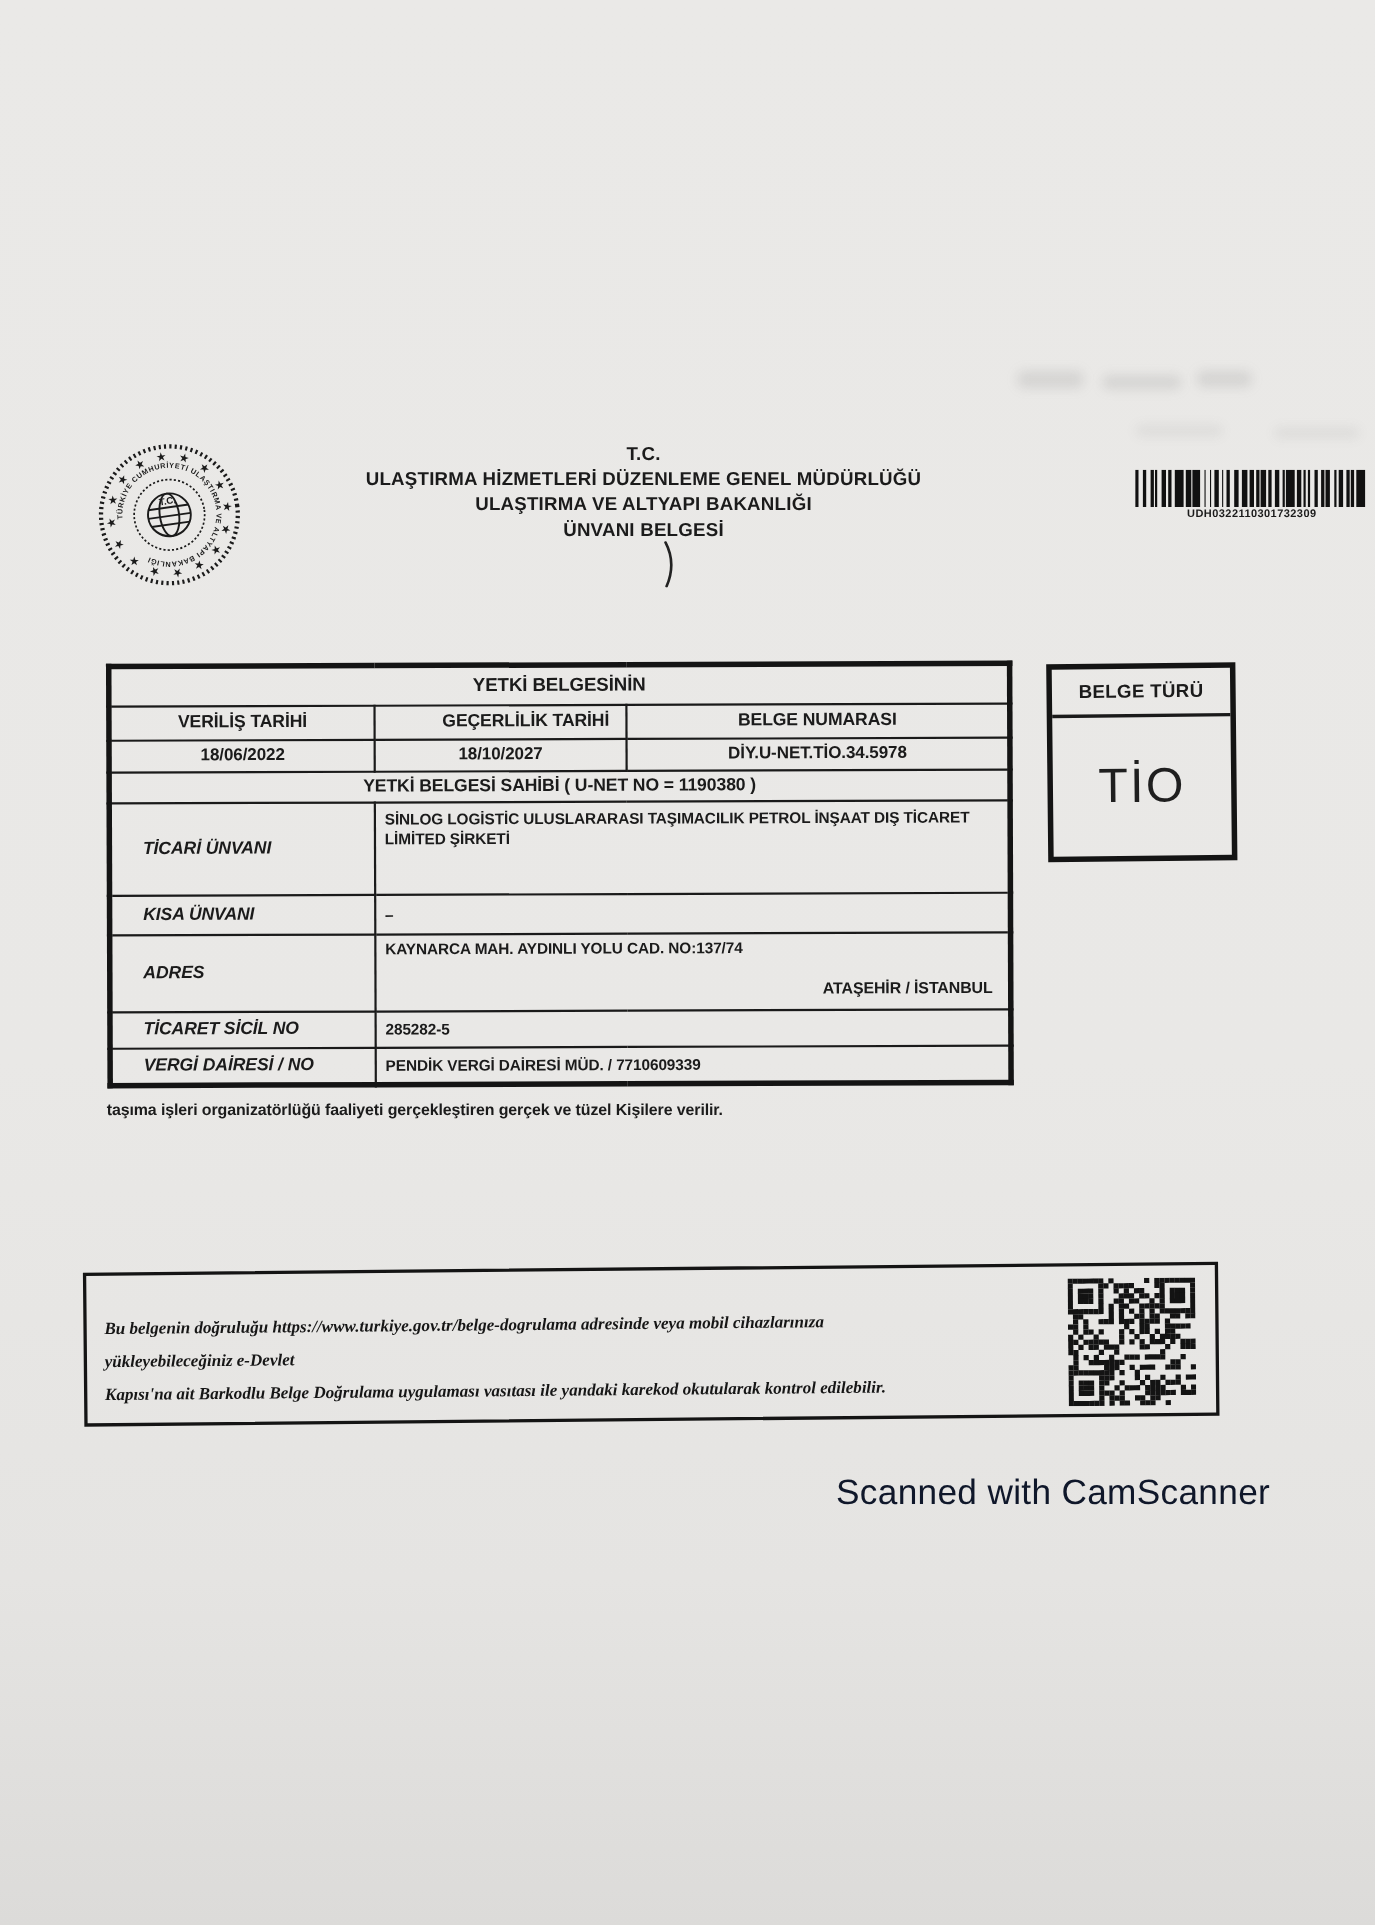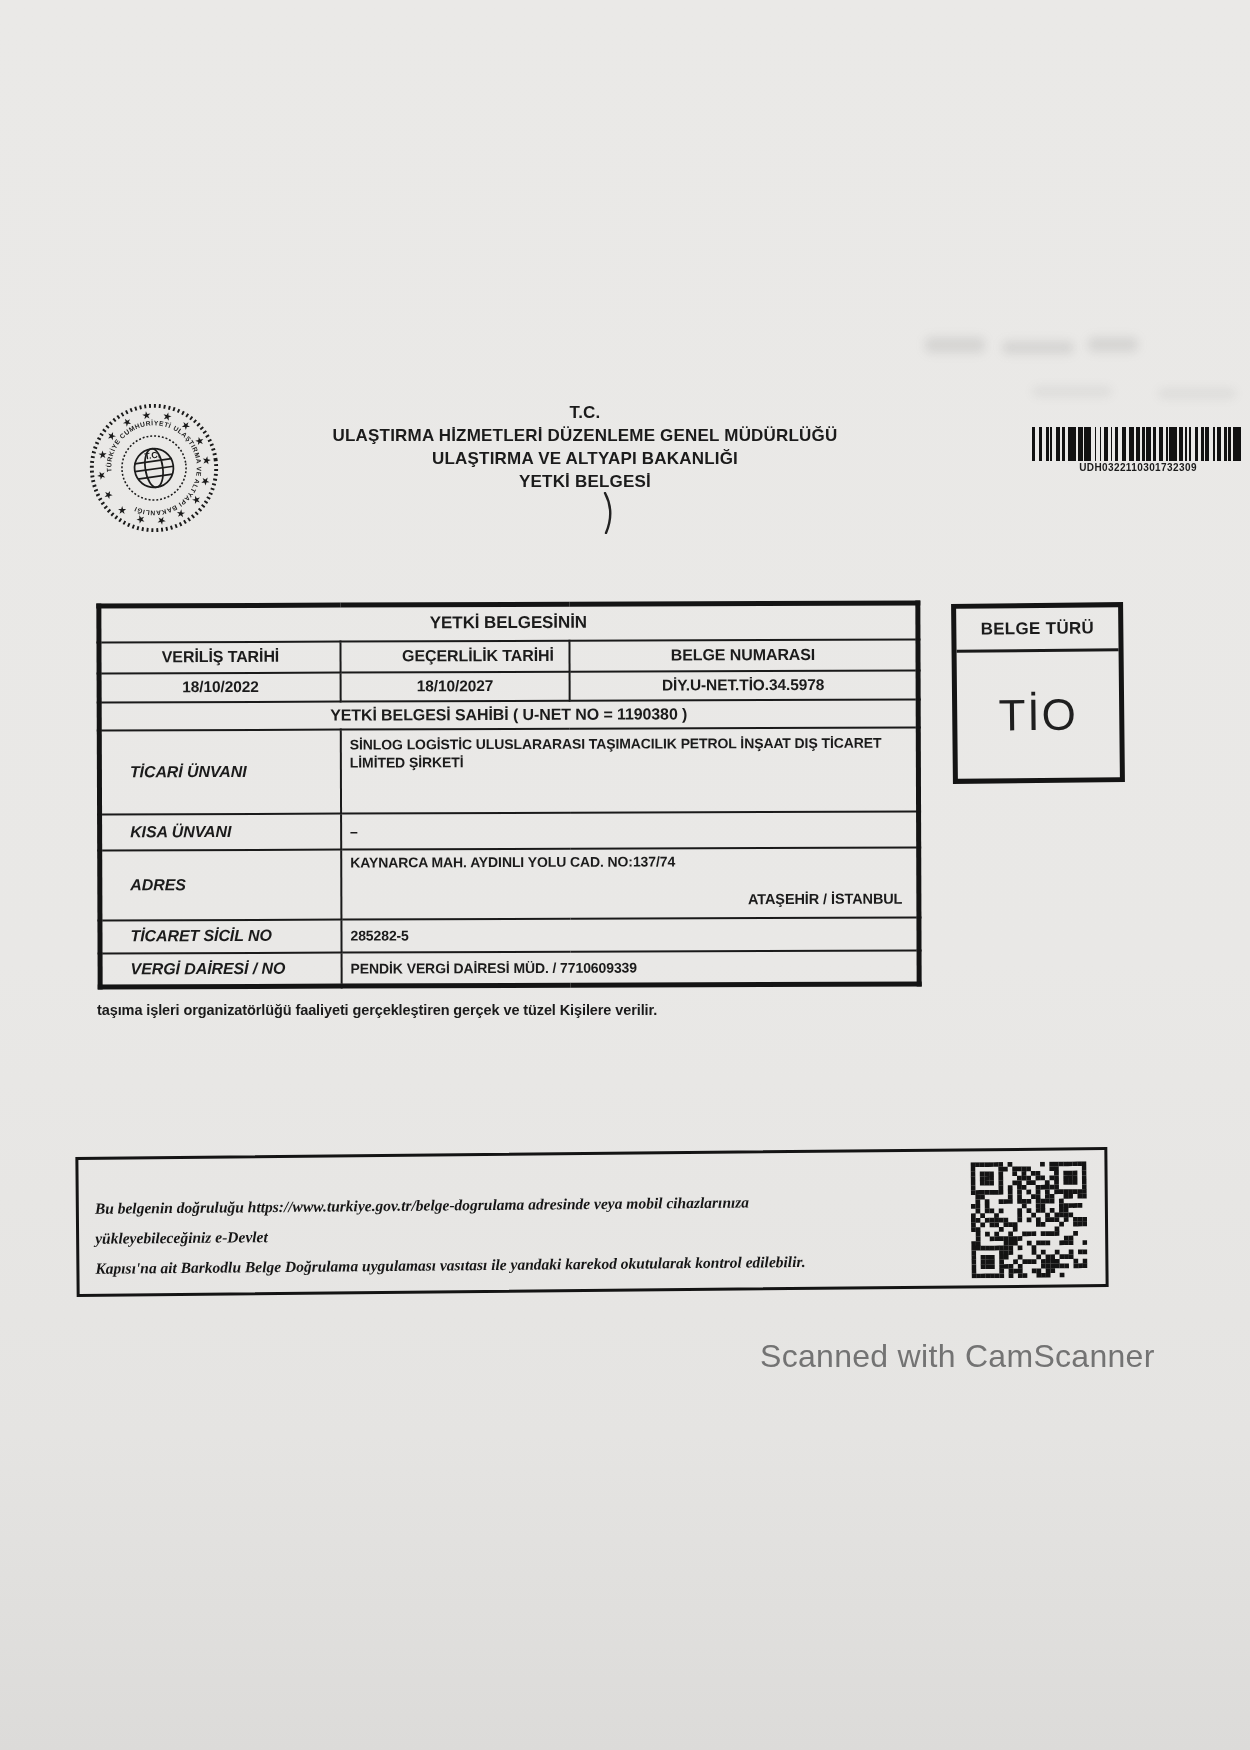--- a/index.html
+++ b/index.html
@@ -70,21 +70,21 @@
     position:absolute; left:76px; top:1152px; width:1032px; height:140px;
     border:3px solid #141414; transform:rotate(-.55deg);
   }
   .verify-text {
     position:absolute; left:16px; top:34px; width:770px;
     font-family:"Liberation Serif", serif; font-style:italic; font-weight:600;
     font-size:15.5px; line-height:30px; color:#161616;
   }
   .qr { position:absolute; right:18px; top:11px; width:116px; height:116px; }
 
-  .camscanner { position:absolute; left:760px; top:1338px; font-size:32px; color:#737373; letter-spacing:.3px; }
+  .camscanner { position:absolute; left:760px; top:1338px; font-size:32px; color:#0f172a; letter-spacing:.3px; }
 </style>
 </head>
 <body>
 
 <div class="smudge" style="left:925px;top:337px;width:60px;height:16px;"></div>
 <div class="smudge" style="left:1002px;top:341px;width:72px;height:13px;"></div>
 <div class="smudge" style="left:1088px;top:337px;width:50px;height:15px;"></div>
 <div class="smudge" style="left:1032px;top:386px;width:80px;height:11px;opacity:.6;"></div>
 <div class="smudge" style="left:1158px;top:388px;width:78px;height:11px;opacity:.6;"></div>
 
@@ -124,21 +124,21 @@
         <text x="31.816233815926424" y="31.816233815926438" font-size="11" text-anchor="middle" dominant-baseline="middle" transform="rotate(315 31.816233815926424 31.816233815926438)">★</text>
         <text x="49.33509465228512" y="20.11050524439053" font-size="11" text-anchor="middle" dominant-baseline="middle" transform="rotate(337.5 49.33509465228512 20.11050524439053)">★</text>
       </g>
   </svg>
 </div>
 
 <div class="header-block">
   <div>T.C.</div>
   <div>ULAŞTIRMA HİZMETLERİ DÜZENLEME GENEL MÜDÜRLÜĞÜ</div>
   <div>ULAŞTIRMA VE ALTYAPI BAKANLIĞI</div>
-  <div>YETKİ BELGESİ</div>
+  <div>ÜNVANI BELGESİ</div>
 </div>
 
 <div class="pen-mark">
   <svg width="16" height="42" viewBox="0 0 16 42">
       <path d="M3,1 Q13,20 4,41" stroke="#222" stroke-width="2.4" fill="none" stroke-linecap="round"></path>
     </svg>
 </div>
 
 <div class="barcode-wrap">
   <div class="barcode" id="barcode">
@@ -184,21 +184,21 @@
   <tbody>
       <tr class="r-title">
     <td colspan="3">YETKİ BELGESİNİN</td>
   </tr>
   <tr class="r-colhead">
     <td class="c1">VERİLİŞ TARİHİ</td>
     <td class="c2">GEÇERLİLİK TARİHİ</td>
     <td class="c3">BELGE NUMARASI</td>
   </tr>
   <tr class="r-colval">
-    <td>18/10/2022</td>
+    <td>18/06/2022</td>
     <td>18/10/2027</td>
     <td>DİY.U-NET.TİO.34.5978</td>
   </tr>
   <tr class="r-owner">
     <td colspan="3">YETKİ BELGESİ SAHİBİ ( U-NET NO = 1190380 )</td>
   </tr>
   <tr class="r-ticari">
     <td class="lbl">TİCARİ ÜNVANI</td>
     <td class="val" colspan="2">SİNLOG LOGİSTİC ULUSLARARASI TAŞIMACILIK PETROL İNŞAAT DIŞ TİCARET LİMİTED ŞİRKETİ</td>
   </tr>

